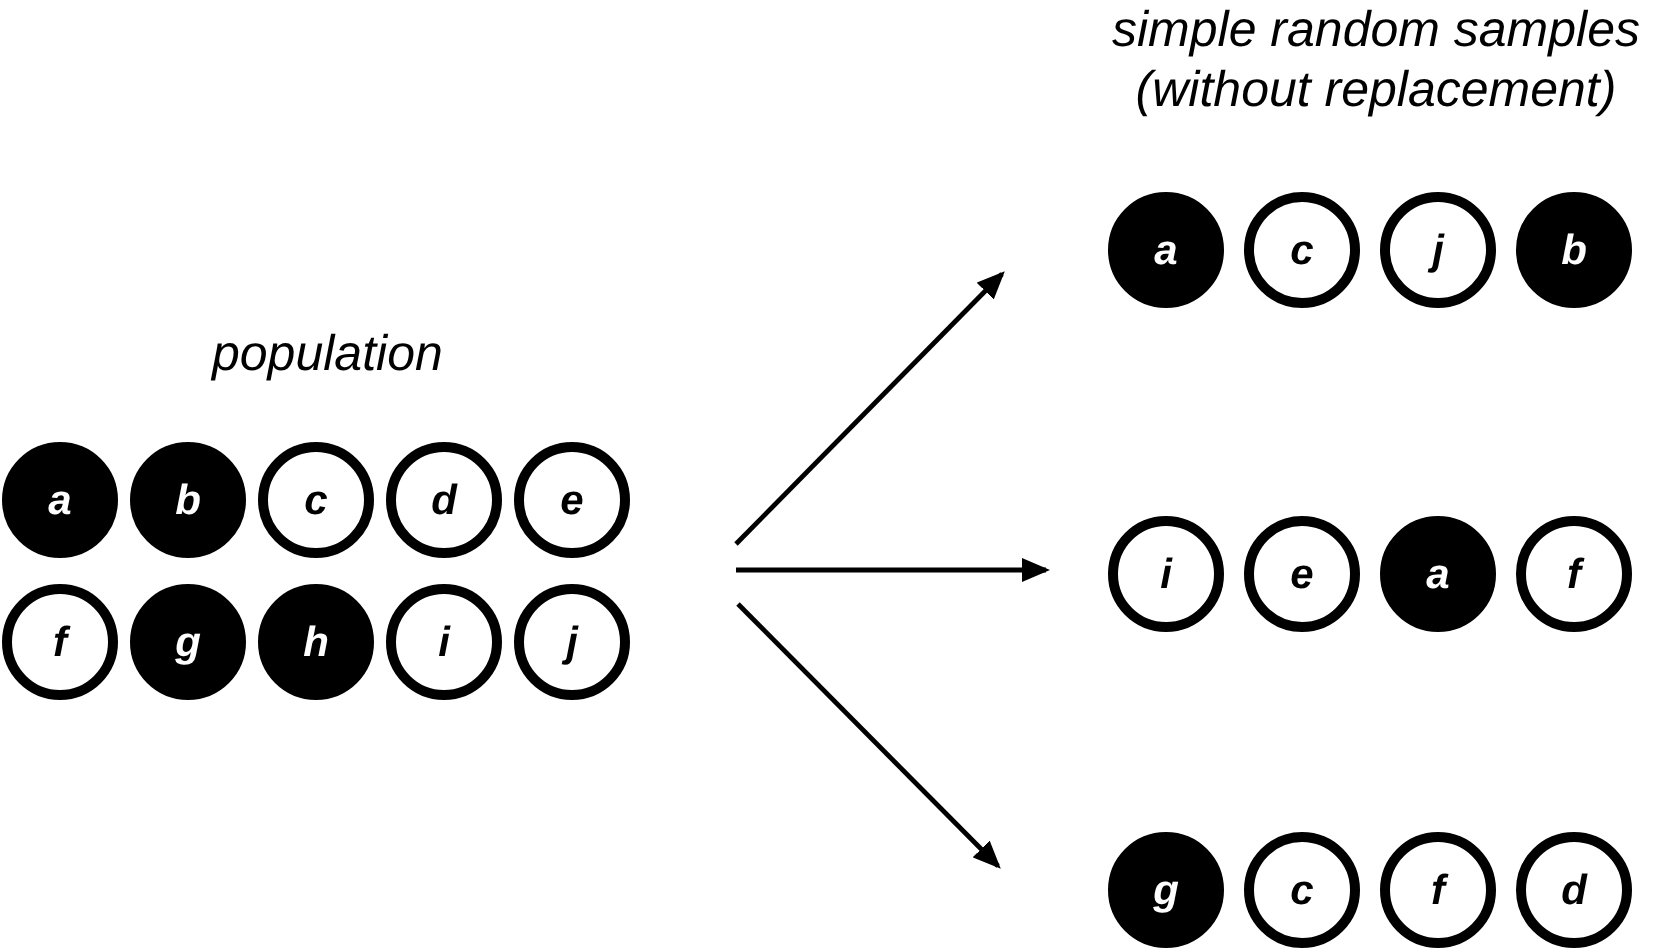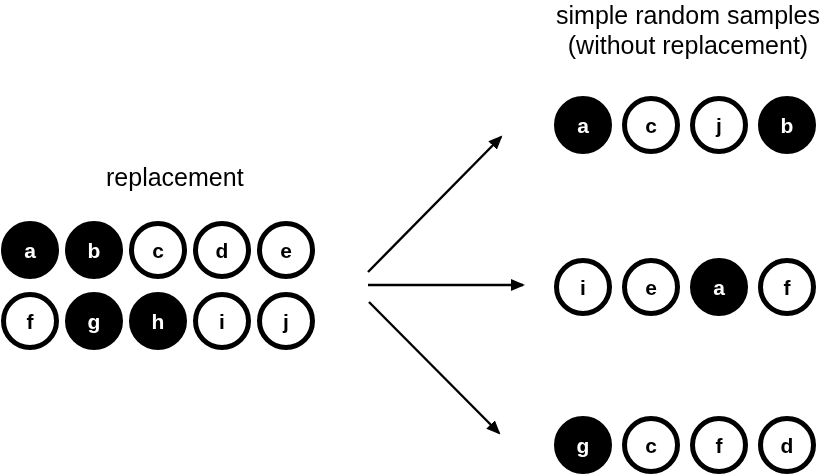--- a/index.html
+++ b/index.html
@@ -8,20 +8,21 @@
     background: #ffffff;
     font-family: "Liberation Sans", sans-serif;
   }
   .canvas {
     position: relative;
     width: 821px;
     height: 476px;
     background: var(--paper, #ffffff);
     overflow: hidden;
     color: var(--ink, #000000);
+    font-style: italic;
   }
   .title {
     position: absolute;
     left: 540px;
     top: 0px;
     width: 296px;
     text-align: center;
     font-size: 25px;
     line-height: 30px;
     color: var(--ink, #111111);
@@ -92,21 +93,21 @@
 </head>
 <body>
 
 <div class="canvas" style="--ink: #000000; --paper: #ffffff;">
 
   <div class="title">
     <div>simple random samples</div>
     <div>(without replacement)</div>
   </div>
 
-  <div class="pop-label">replacement</div>
+  <div class="pop-label">population</div>
 
   <div class="pop-group">
     <div class="circle-row" id="pop-row-0">
         <div class="circle filled">
           <span>a</span>
         </div>
         <div class="circle filled">
           <span>b</span>
         </div>
         <div class="circle open">

